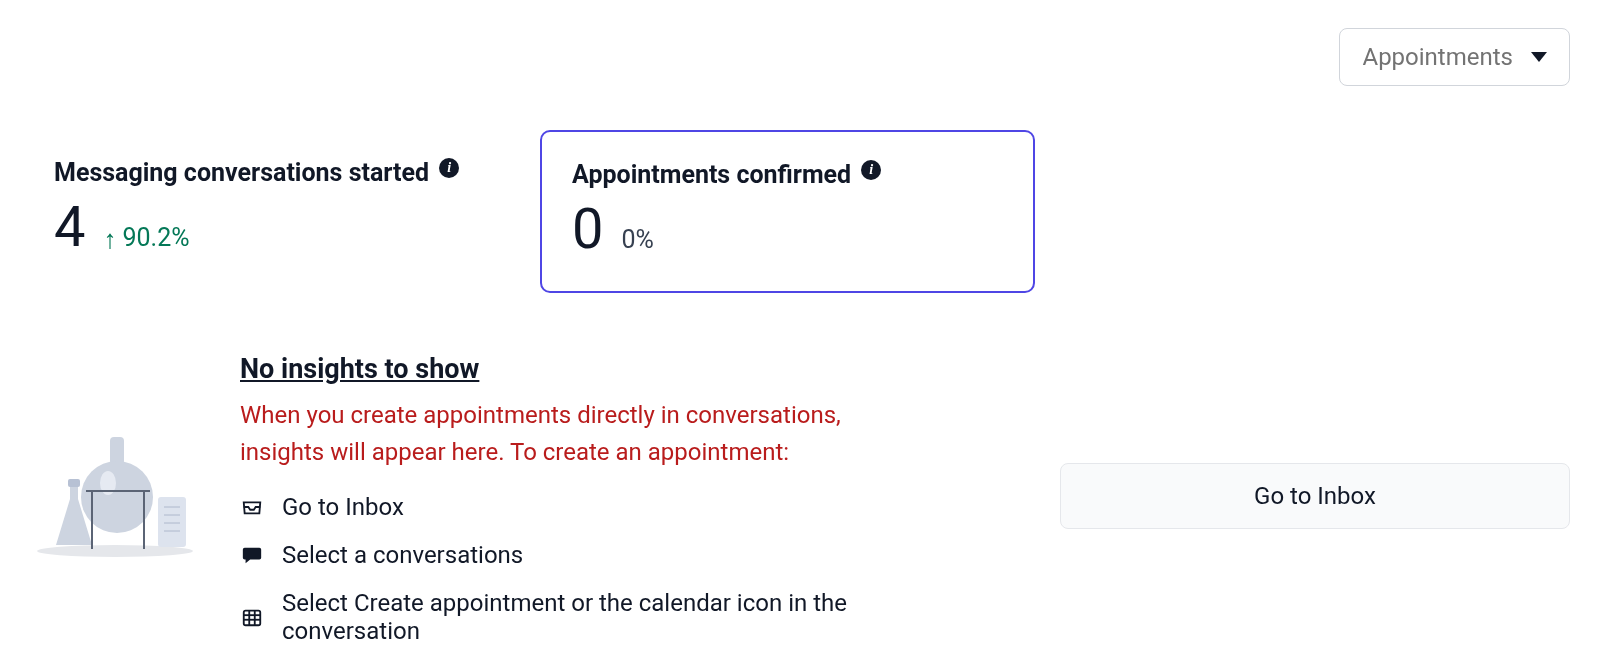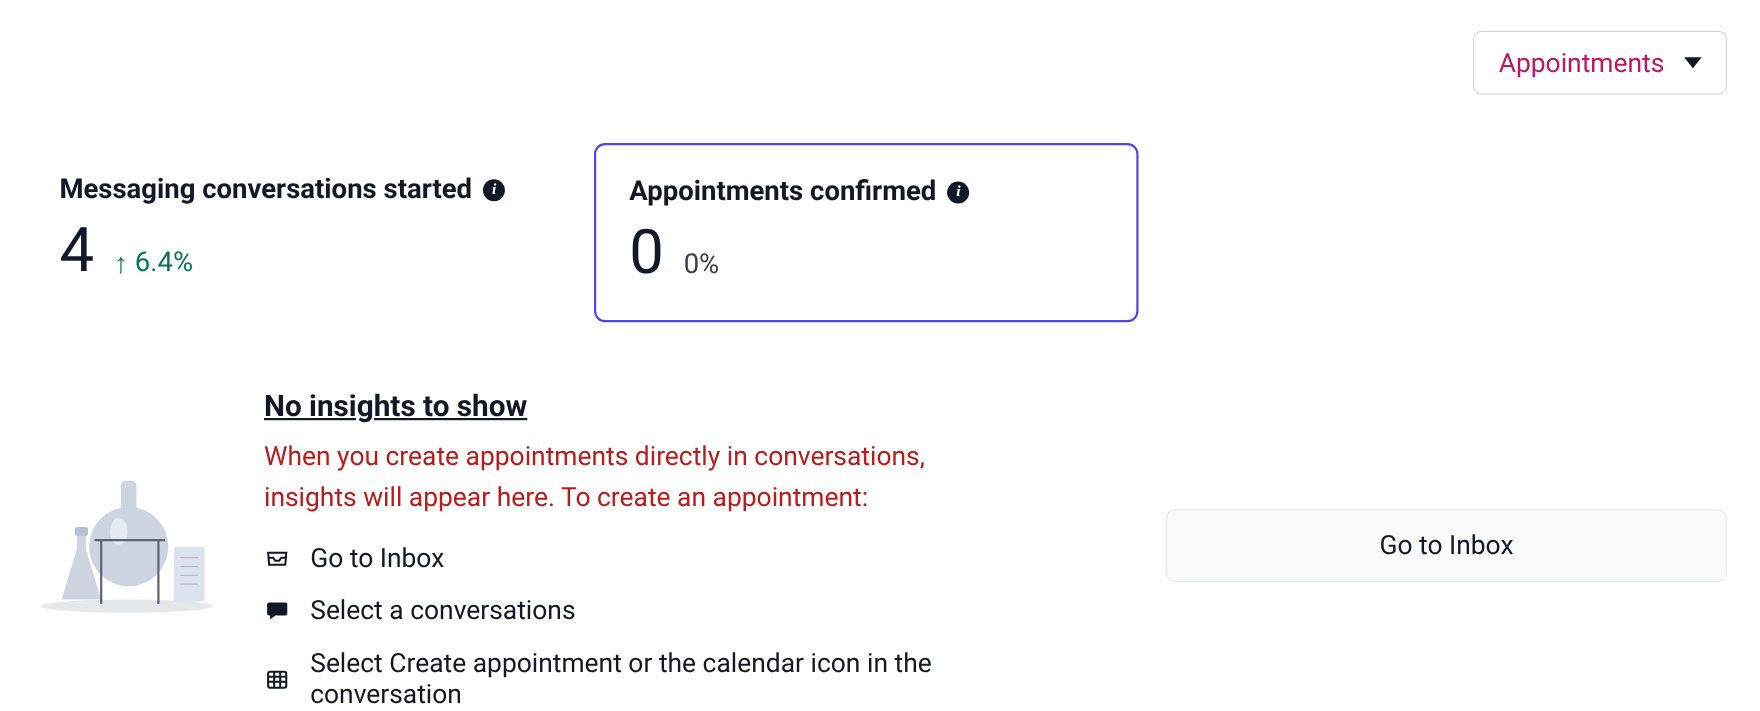--- a/index.html
+++ b/index.html
@@ -29,21 +29,21 @@
     line-height: 1.35;
   }
   .dropdown {
     display: flex;
     align-items: center;
     gap: 18px;
     border: 1px solid #d1d5db;
     border-radius: 8px;
     padding: 14px 22px;
     font-size: 24px;
-    color: #be185d;
+    color: #737373;
     background: #fff;
     cursor: pointer;
   }
   .dropdown .caret {
     width: 0; height: 0;
     border-left: 8px solid transparent;
     border-right: 8px solid transparent;
     border-top: 10px solid #111827;
   }
   .metrics-row {
@@ -59,21 +59,21 @@
   }
   .metric-card.plain {
     padding-left: 24px;
   }
   .metric-card.selected {
     border: 2px solid #4f46e5;
     min-width: 495px;
   }
   .metric-label-row {
     display: flex;
-    align-items: center;
+    align-items: flex-start;
     gap: 10px;
     margin-bottom: 12px;
   }
   .metric-label {
     font-size: 25px;
     font-weight: 700;
     color: #111827;
   }
   .info-icon {
     width: 20px; height: 20px;
@@ -196,21 +196,21 @@
 <div class="metrics-row">
   <div class="metric-card plain">
     <div class="metric-label-row">
       <span class="metric-label">Messaging conversations started</span>
       <span class="info-icon">i</span>
     </div>
     <div class="metric-value-row">
       <span class="metric-value">4</span>
       <span class="metric-change">
         <span class="arrow">↑</span>
-        <span>6.4%</span>
+        <span>90.2%</span>
       </span>
     </div>
   </div>
 
   <div class="metric-card selected">
     <div class="metric-label-row">
       <span class="metric-label">Appointments confirmed</span>
       <span class="info-icon">i</span>
     </div>
     <div class="metric-value-row">

